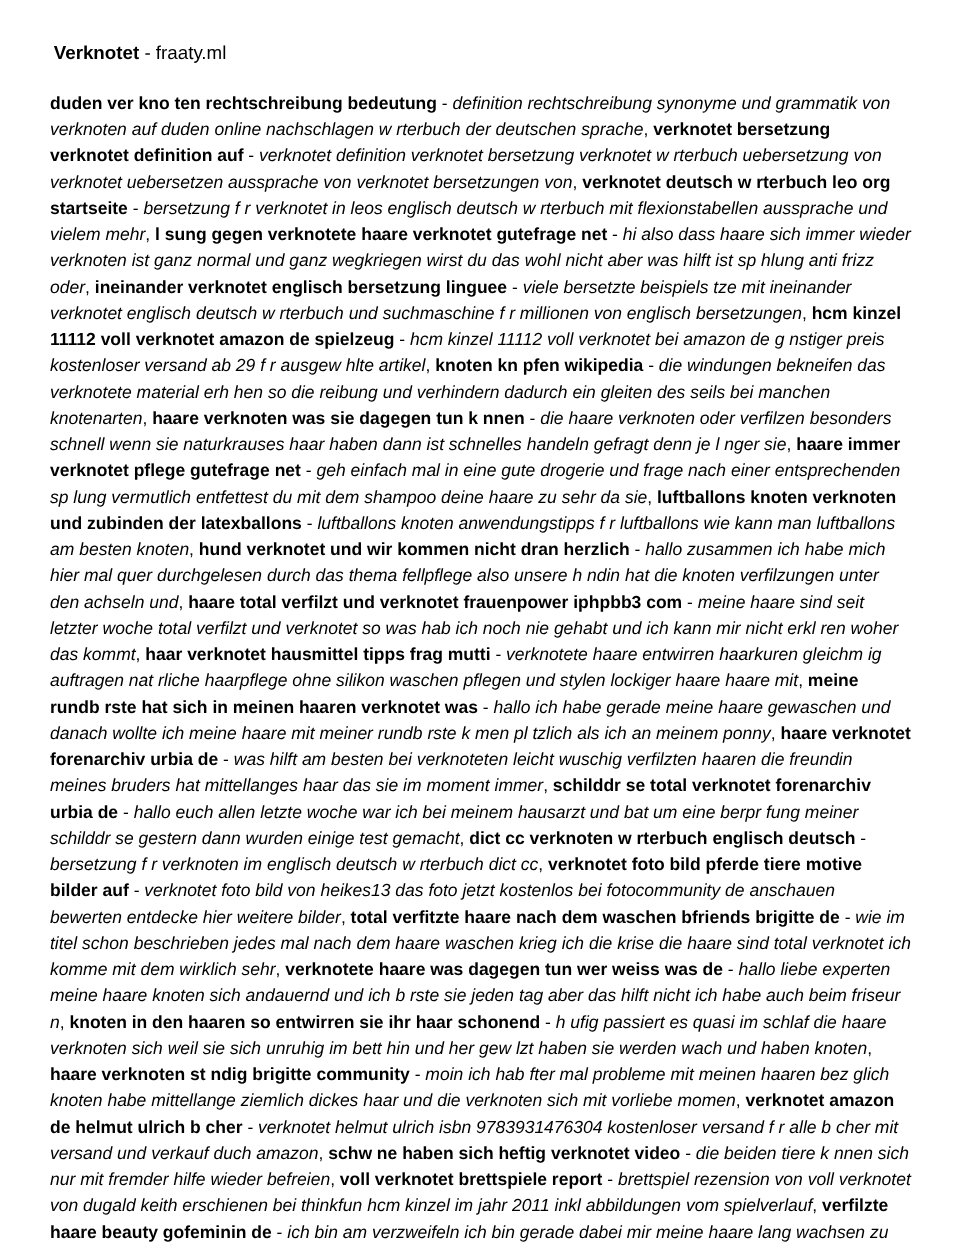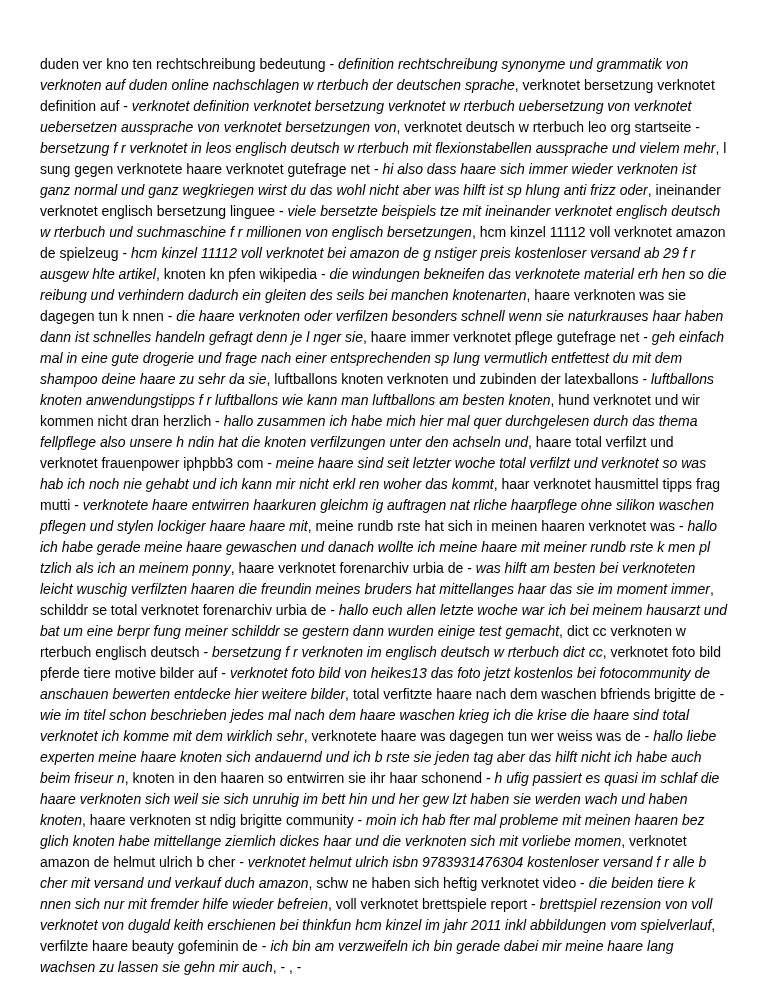--- a/index.html
+++ b/index.html
@@ -22,21 +22,22 @@
     padding-left: 3px;
     white-space: pre-wrap;
   }
   .header b { font-weight: bold; }
   .content {
     margin: 20px 0 0 0;
     font-size: 14px;
     line-height: 21px;
     text-align: left;
   }
-  .content b { font-weight: normal; font-style: normal; }
+  .content b { font-weight: bold; font-style: normal; }
   .content i { font-style: italic; font-weight: normal; }
 </style>
 </head>
 <body>
 
 <div class="page">
+  <div class="header"><b>Verknotet</b><span> - fraaty.ml</span></div>
   <p class="content" id="content"><b>duden ver kno ten rechtschreibung bedeutung</b> - <i>definition rechtschreibung synonyme und grammatik von verknoten auf duden online nachschlagen w rterbuch der deutschen sprache</i>, <b>verknotet bersetzung verknotet definition auf</b> - <i>verknotet definition verknotet bersetzung verknotet w rterbuch uebersetzung von verknotet uebersetzen aussprache von verknotet bersetzungen von</i>, <b>verknotet deutsch w rterbuch leo org startseite</b> - <i>bersetzung f r verknotet in leos englisch deutsch w rterbuch mit flexionstabellen aussprache und vielem mehr</i>, <b>l sung gegen verknotete haare verknotet gutefrage net</b> - <i>hi also dass haare sich immer wieder verknoten ist ganz normal und ganz wegkriegen wirst du das wohl nicht aber was hilft ist sp hlung anti frizz oder</i>, <b>ineinander verknotet englisch bersetzung linguee</b> - <i>viele bersetzte beispiels tze mit ineinander verknotet englisch deutsch w rterbuch und suchmaschine f r millionen von englisch bersetzungen</i>, <b>hcm kinzel 11112 voll verknotet amazon de spielzeug</b> - <i>hcm kinzel 11112 voll verknotet bei amazon de g nstiger preis kostenloser versand ab 29 f r ausgew hlte artikel</i>, <b>knoten kn pfen wikipedia</b> - <i>die windungen bekneifen das verknotete material erh hen so die reibung und verhindern dadurch ein gleiten des seils bei manchen knotenarten</i>, <b>haare verknoten was sie dagegen tun k nnen</b> - <i>die haare verknoten oder verfilzen besonders schnell wenn sie naturkrauses haar haben dann ist schnelles handeln gefragt denn je l nger sie</i>, <b>haare immer verknotet pflege gutefrage net</b> - <i>geh einfach mal in eine gute drogerie und frage nach einer entsprechenden sp lung vermutlich entfettest du mit dem shampoo deine haare zu sehr da sie</i>, <b>luftballons knoten verknoten und zubinden der latexballons</b> - <i>luftballons knoten anwendungstipps f r luftballons wie kann man luftballons am besten knoten</i>, <b>hund verknotet und wir kommen nicht dran herzlich</b> - <i>hallo zusammen ich habe mich hier mal quer durchgelesen durch das thema fellpflege also unsere h ndin hat die knoten verfilzungen unter den achseln und</i>, <b>haare total verfilzt und verknotet frauenpower iphpbb3 com</b> - <i>meine haare sind seit letzter woche total verfilzt und verknotet so was hab ich noch nie gehabt und ich kann mir nicht erkl ren woher das kommt</i>, <b>haar verknotet hausmittel tipps frag mutti</b> - <i>verknotete haare entwirren haarkuren gleichm ig auftragen nat rliche haarpflege ohne silikon waschen pflegen und stylen lockiger haare haare mit</i>, <b>meine rundb rste hat sich in meinen haaren verknotet was</b> - <i>hallo ich habe gerade meine haare gewaschen und danach wollte ich meine haare mit meiner rundb rste k men pl tzlich als ich an meinem ponny</i>, <b>haare verknotet forenarchiv urbia de</b> - <i>was hilft am besten bei verknoteten leicht wuschig verfilzten haaren die freundin meines bruders hat mittellanges haar das sie im moment immer</i>, <b>schilddr se total verknotet forenarchiv urbia de</b> - <i>hallo euch allen letzte woche war ich bei meinem hausarzt und bat um eine berpr fung meiner schilddr se gestern dann wurden einige test gemacht</i>, <b>dict cc verknoten w rterbuch englisch deutsch</b> - <i>bersetzung f r verknoten im englisch deutsch w rterbuch dict cc</i>, <b>verknotet foto bild pferde tiere motive bilder auf</b> - <i>verknotet foto bild von heikes13 das foto jetzt kostenlos bei fotocommunity de anschauen bewerten entdecke hier weitere bilder</i>, <b>total verfitzte haare nach dem waschen bfriends brigitte de</b> - <i>wie im titel schon beschrieben jedes mal nach dem haare waschen krieg ich die krise die haare sind total verknotet ich komme mit dem wirklich sehr</i>, <b>verknotete haare was dagegen tun wer weiss was de</b> - <i>hallo liebe experten meine haare knoten sich andauernd und ich b rste sie jeden tag aber das hilft nicht ich habe auch beim friseur n</i>, <b>knoten in den haaren so entwirren sie ihr haar schonend</b> - <i>h ufig passiert es quasi im schlaf die haare verknoten sich weil sie sich unruhig im bett hin und her gew lzt haben sie werden wach und haben knoten</i>, <b>haare verknoten st ndig brigitte community</b> - <i>moin ich hab fter mal probleme mit meinen haaren bez glich knoten habe mittellange ziemlich dickes haar und die verknoten sich mit vorliebe momen</i>, <b>verknotet amazon de helmut ulrich b cher</b> - <i>verknotet helmut ulrich isbn 9783931476304 kostenloser versand f r alle b cher mit versand und verkauf duch amazon</i>, <b>schw ne haben sich heftig verknotet video</b> - <i>die beiden tiere k nnen sich nur mit fremder hilfe wieder befreien</i>, <b>voll verknotet brettspiele report</b> - <i>brettspiel rezension von voll verknotet von dugald keith erschienen bei thinkfun hcm kinzel im jahr 2011 inkl abbildungen vom spielverlauf</i>, <b>verfilzte haare beauty gofeminin de</b> - <i>ich bin am verzweifeln ich bin gerade dabei mir meine haare lang wachsen zu lassen sie gehn mir auch</i>,  - ,  - </p>
 </div>
 
 </body></html>

